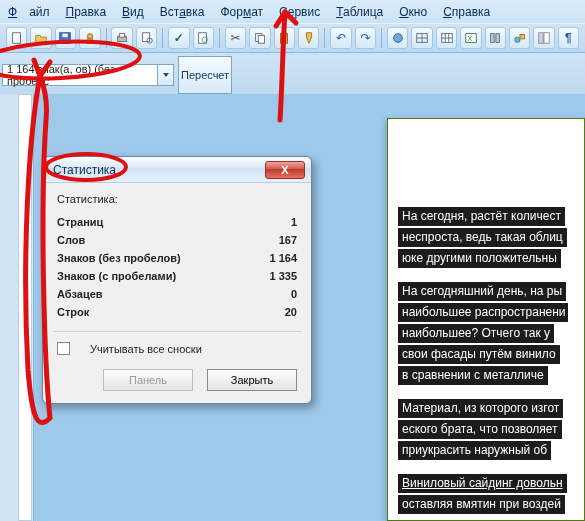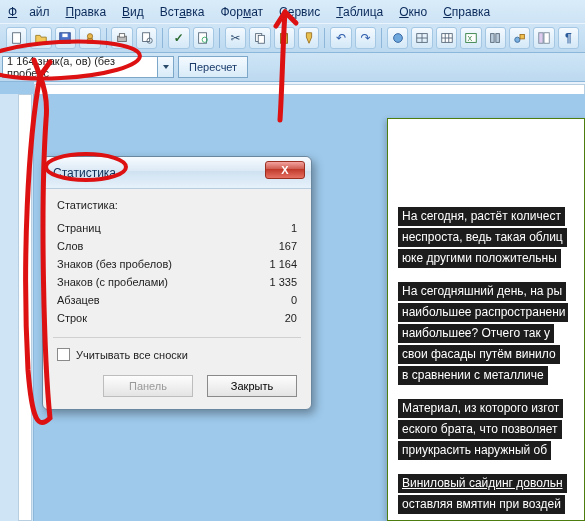--- a/index.html
+++ b/index.html
@@ -72,22 +72,22 @@
   }
   .count-drop {
     width:16px;height:22px;
     border:1px solid #7da7c9;
     border-left:none;
     background:linear-gradient(#f4faff,#d8ebf8);
     display:flex;align-items:center;justify-content:center;
     cursor:pointer;
   }
   .recalc-btn {
-    height:22px;
-    padding:0 10px;
+    height:38px;
+    padding:0 2px;
     margin-left:4px;
     border:1px solid #7da7c9;
     background:linear-gradient(#f4faff,#d8ebf8);
     font-size:11px;
     color:#1a3a6a;
     cursor:pointer;
   }
   
   .hruler {
     height:18px;
@@ -154,21 +154,21 @@
     top:156px;
     width:270px;
     background:#f0f0f0;
     border:1px solid #6a87a0;
     border-radius:6px;
     box-shadow:3px 4px 10px rgba(0,0,0,.35);
     font-size:11px;
     color:#222;
   }
   .dlg-title {
-    height:32px;
+    height:26px;
     background:linear-gradient(#f7fbff,#dbe9f5 45%,#cfe2f2 46%,#e6f1fa);
     border-bottom:1px solid #b8cddf;
     display:flex;
     align-items:center;
     padding:0 4px 0 10px;
     font-size:12px;
     color:#0e2e55;
     border-radius:6px 6px 0 0;
     position:relative;
   }
@@ -187,26 +187,27 @@
   }
   .dlg-body {
     padding:10px 14px 12px 14px;
   }
   .dlg-heading { margin-bottom:8px; }
   .stat-table { width:100%; }
   .stat-row {
     display:flex;
     justify-content:space-between;
     padding:3px 0;
+    font-weight:bold;
   }
   .stat-row .lbl { color:#222; }
   .stat-row .val { color:#222; }
   .dlg-divider { height:1px;background:#d0d0d0;margin:10px -4px; }
   .chk-row {
-    display:flex;align-items:center;gap:6px;
+    display:flex;align-items:center;gap:20px;
     margin:2px 0 14px 0;
   }
   .chk {
     width:13px;height:13px;border:1px solid #8a8a8a;background:#fff;
   }
   .dlg-buttons {
     display:flex; justify-content:flex-end; gap:14px;
     padding-left:4px;
   }
   .dlg-btn {

